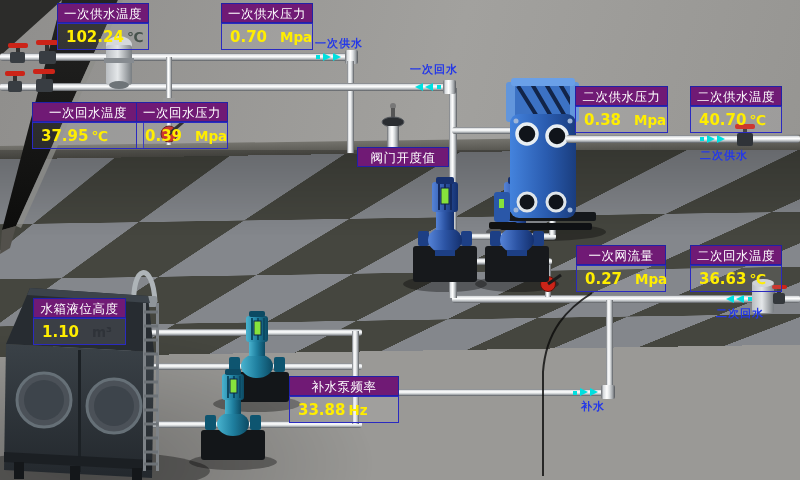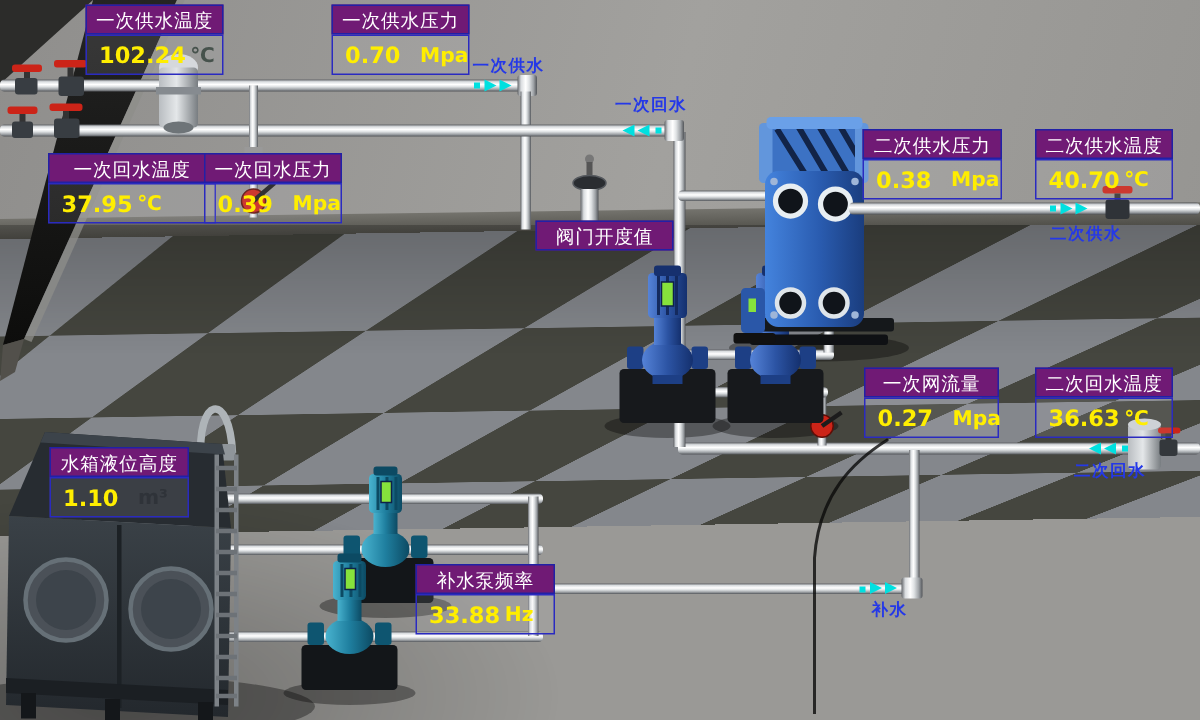--- a/index.html
+++ b/index.html
@@ -381,21 +381,21 @@
         <span class="unit tight">℃</span>
     </div>
   </div>
   <div class="gauge" style="left:33px;top:298px;width:93px;">
     <div class="gauge-label">水箱液位高度</div>
     <div class="gauge-value">
       <span class="num">1.10</span>
         <span class="unit dark-m">m³</span>
     </div>
   </div>
-  <div class="gauge" style="left:277px;top:376px;width:93px;">
+  <div class="gauge" style="left:289px;top:376px;width:110px;">
     <div class="gauge-label">补水泵频率</div>
     <div class="gauge-value">
       <span class="num">33.88</span>
         <span class="unit tight">Hz</span>
     </div>
   </div>
 
 </div>
 
 </body></html>

